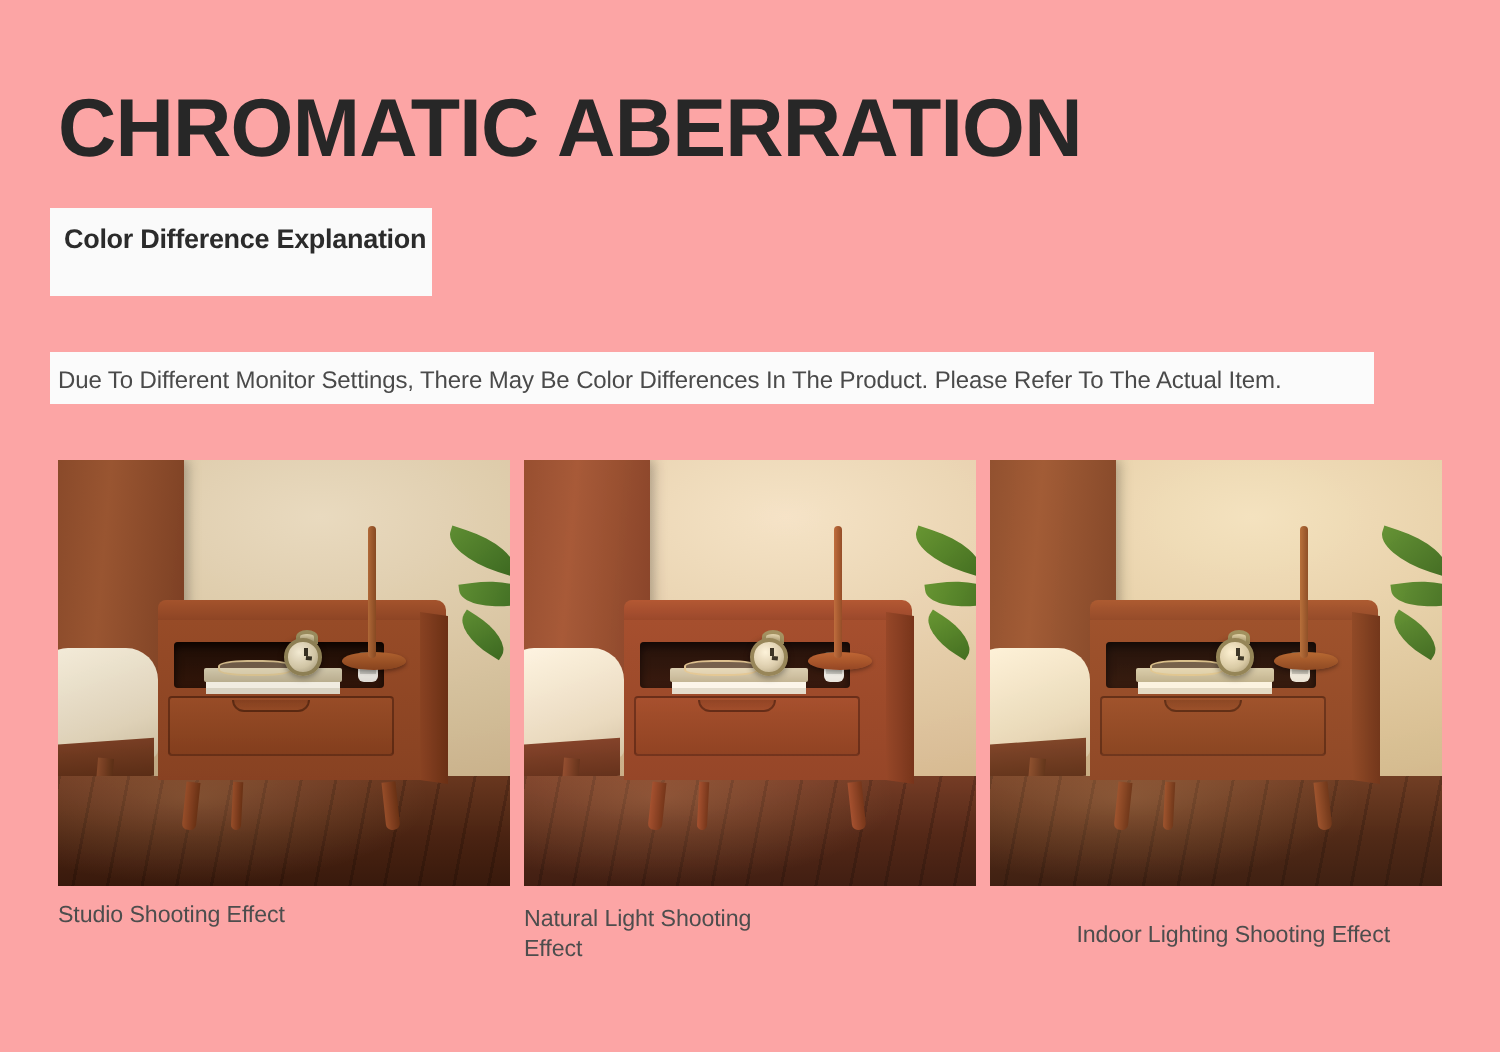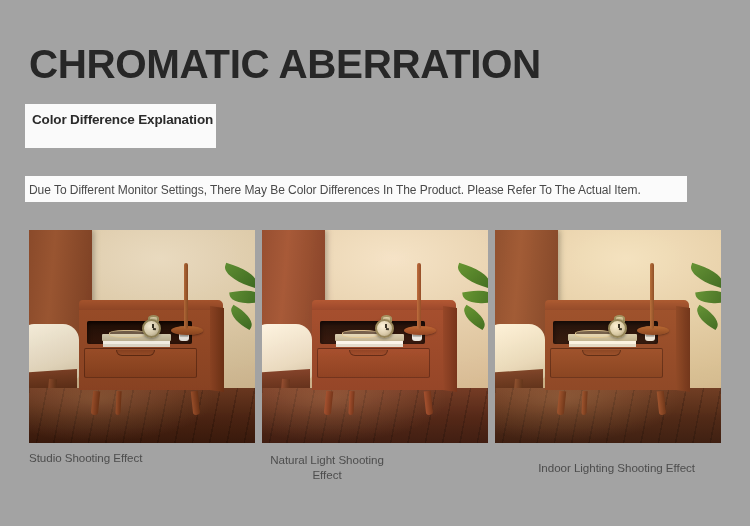--- a/index.html
+++ b/index.html
@@ -12,21 +12,21 @@
     height: 526px;
     position: relative;
     overflow: hidden;
     font-family: "Liberation Sans", sans-serif;
     -webkit-font-smoothing: antialiased;
   }
 
   .page {
     position: absolute;
     inset: 0;
-    background: #a3a3a3;
+    background: #fca5a5;
   }
 
   
   .title {
     position: absolute;
     left: 29px;
     top: 41px;
     font-size: 41px;
     line-height: 46px;
     font-weight: 700;
@@ -104,21 +104,21 @@
   }
 
   .caption {
     margin-top: 8px;
     font-size: 11.6px;
     line-height: 14.5px;
     color: #4d4d4d;
     letter-spacing: -0.05px;
     width: 130px;
   }
-  .cell.c1 .caption { margin-top: 10px; text-align: center; }
+  .cell.c1 .caption { margin-top: 10px; }
   .cell.c2 .caption { margin-top: 18px; width: 200px; text-align: right; }
 
   
   .scene { position: absolute; inset: 0; }
 
   .wall {
     position: absolute; left: 0; top: 0; right: 0; height: 74%;
     background:
       radial-gradient(120% 90% at 58% 18%, #e8d9bd 0%, #dbc8a6 45%, #c9b189 100%);
   }

